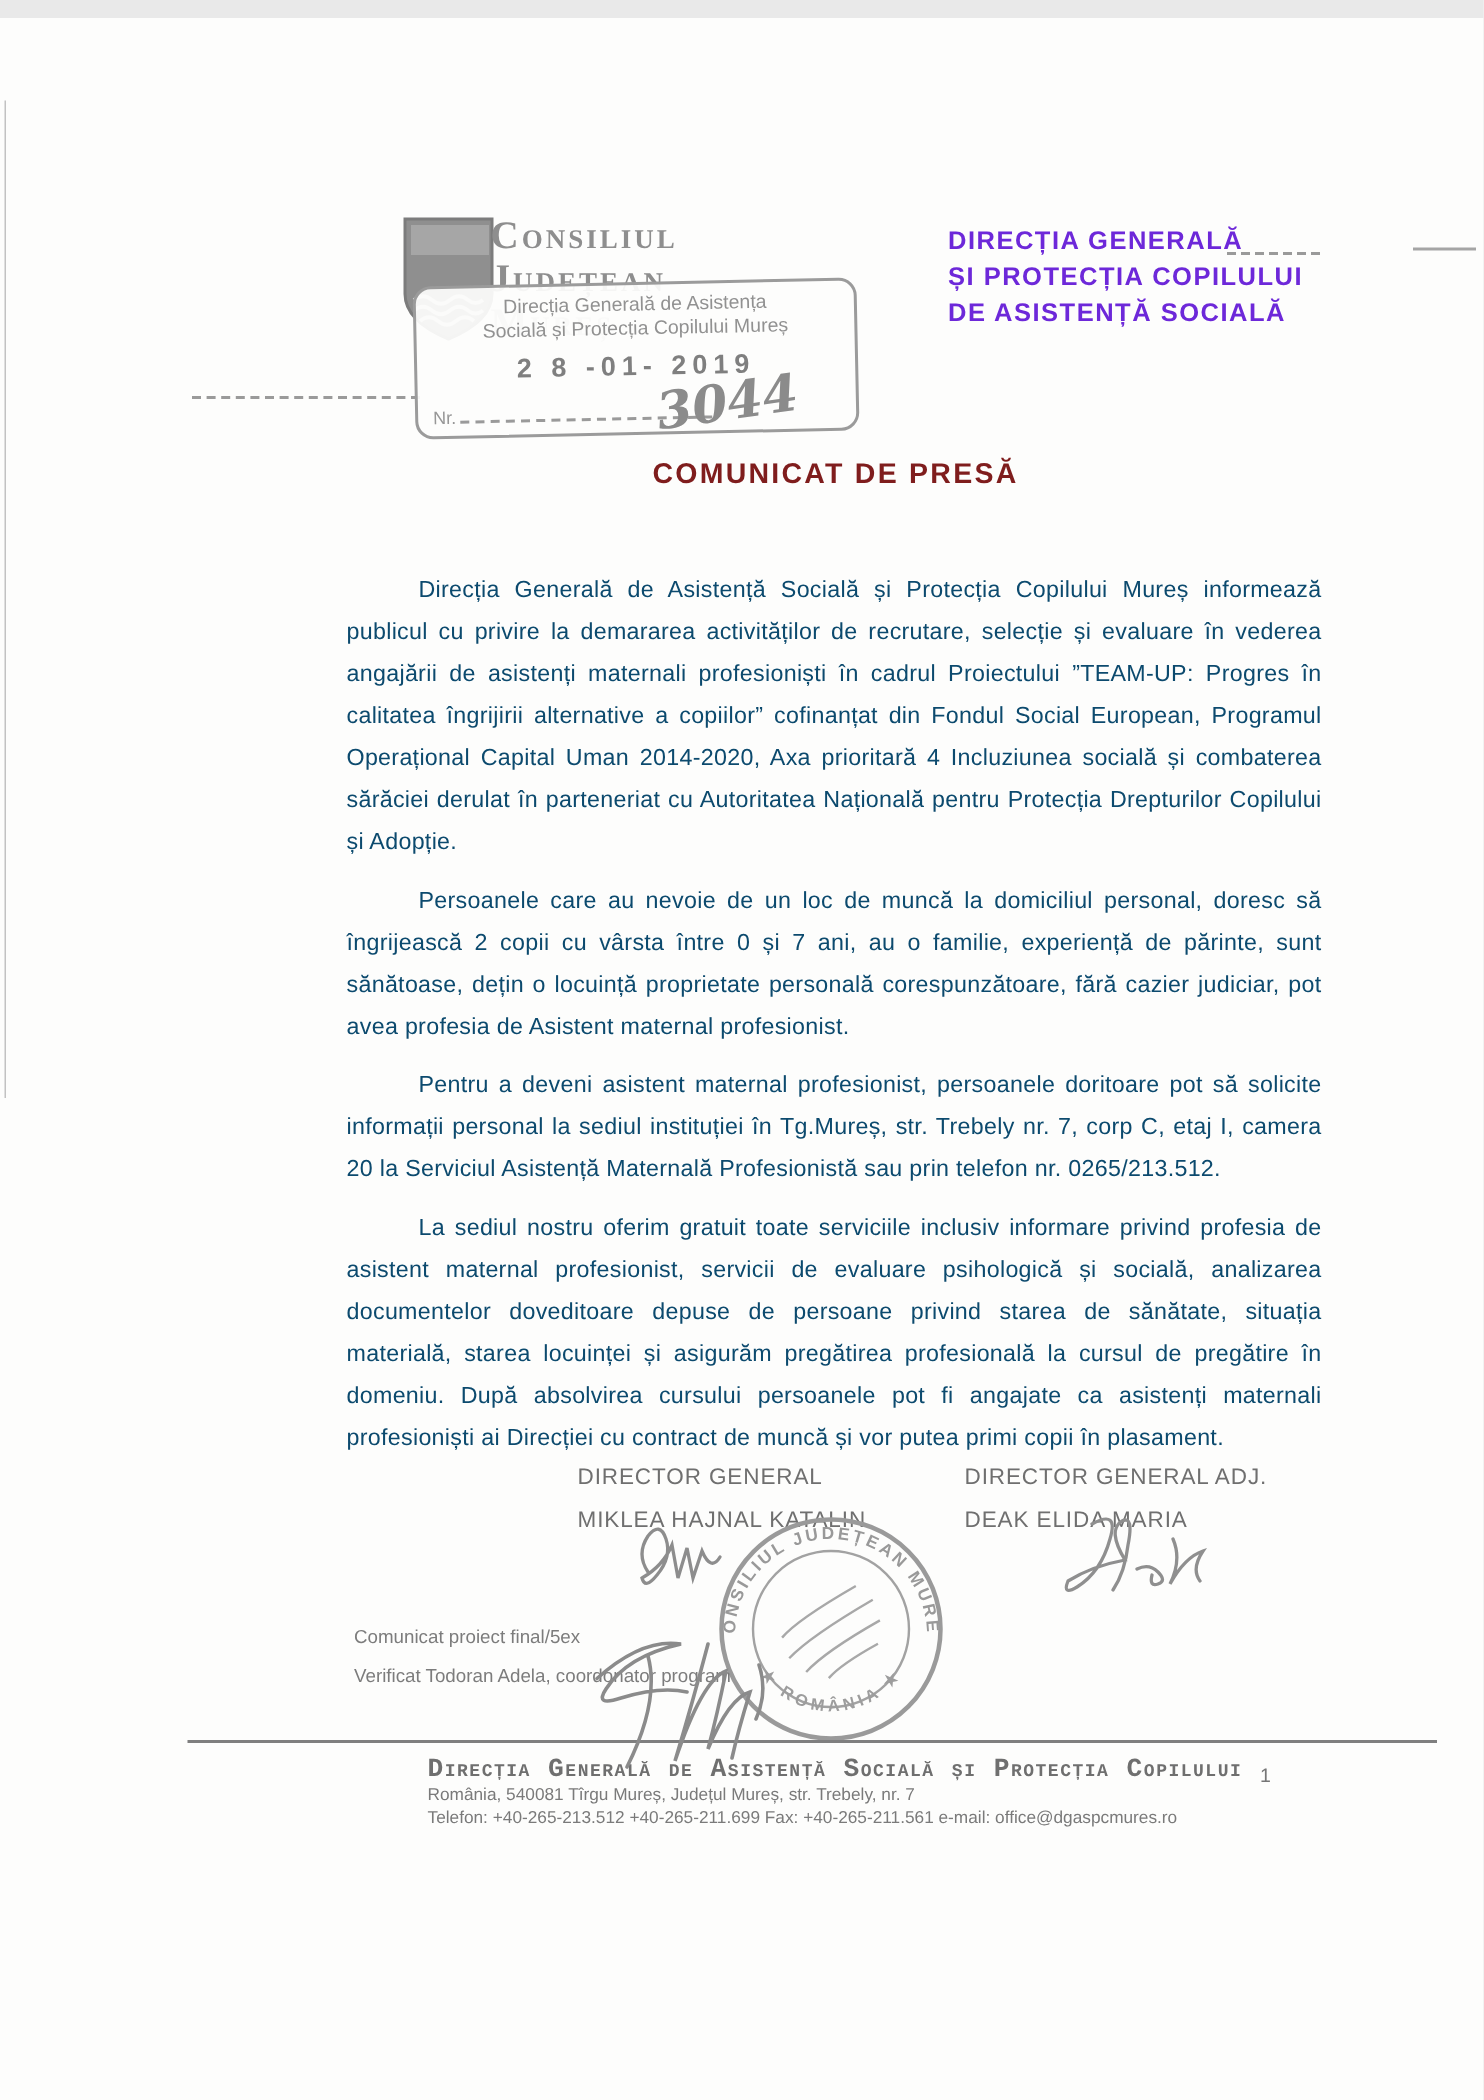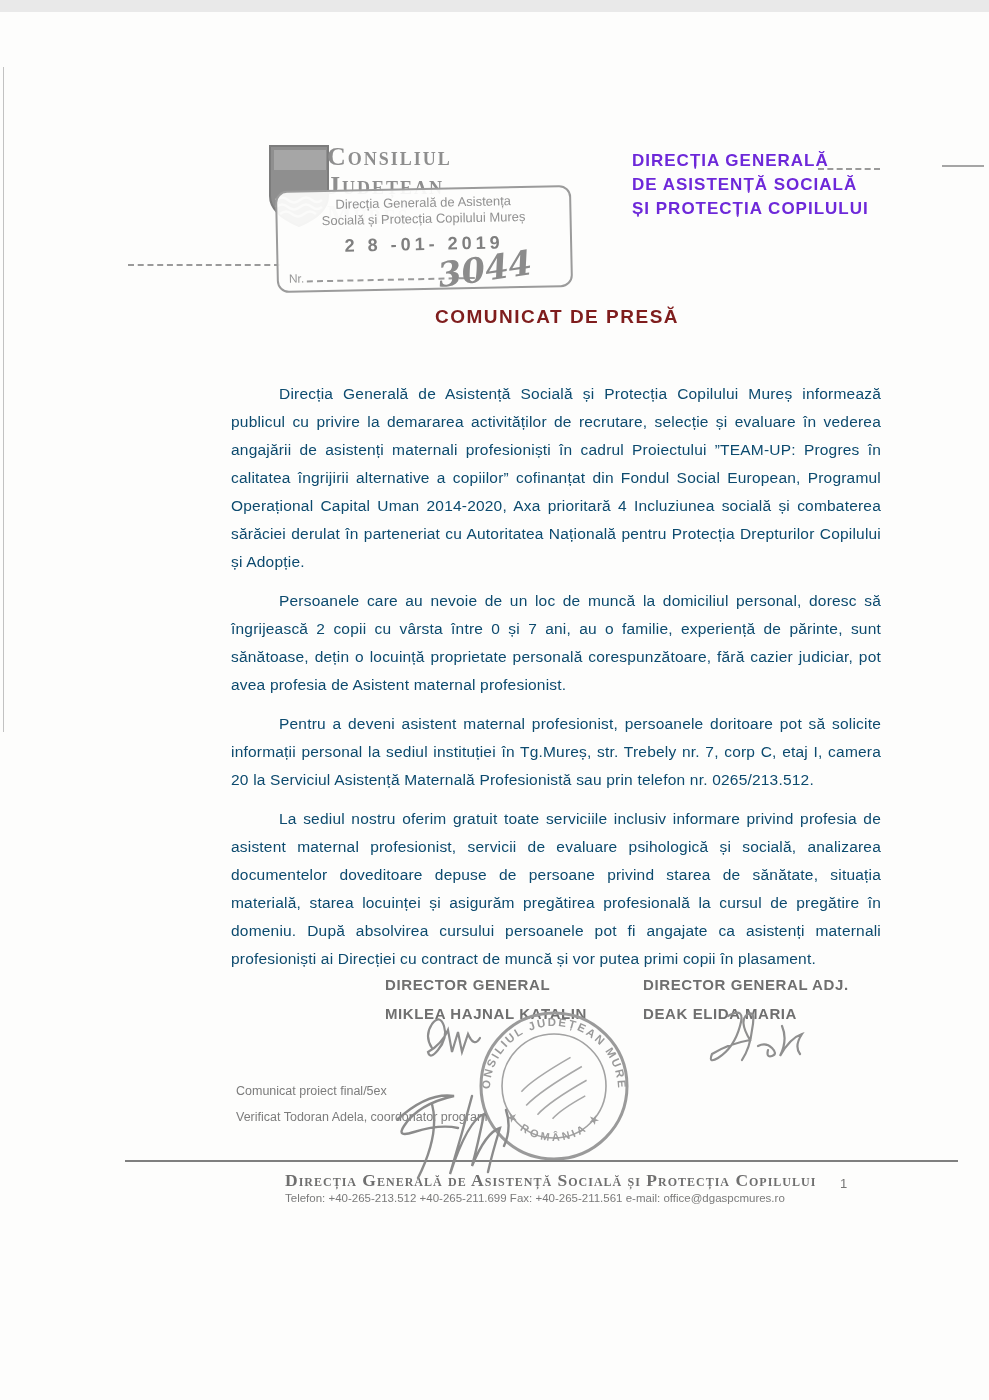--- a/index.html
+++ b/index.html
@@ -61,35 +61,35 @@
   }
   
   .body-text{position:absolute;left:231px;top:368px;width:650px;}
   .body-text p{
     margin:0 0 11px 0;
     font-size:15.5px;line-height:28px;
     text-align:justify;text-indent:48px;
     color:#0c4a6e;letter-spacing:.2px;
   }
   
-  .sig{position:absolute;font-size:15px;font-weight:bold;color:#6f6f6f;letter-spacing:.6px;line-height:29px;}
+  .sig{position:absolute;font-size:15px;font-weight:normal;color:#6f6f6f;letter-spacing:.6px;line-height:29px;}
   .sig-left{left:385px;top:958px;}
   .sig-right{left:643px;top:958px;}
   .sig-squiggle{position:absolute;}
   .squiggle-left{left:418px;top:996px;}
   .squiggle-right{left:698px;top:992px;}
   .round-stamp{position:absolute;left:476px;top:996px;}
   .big-signature{position:absolute;left:388px;top:1062px;z-index:4;}
   
   .notes{position:absolute;left:236px;top:1066px;font-size:12.5px;color:#7c7c7c;line-height:26px;}
   
   .footer-rule{position:absolute;left:125px;top:1148px;width:833px;border-top:2px solid #7f7f7f;}
   .footer{position:absolute;left:285px;top:1158px;color:#757575;}
   .footer-org{
-    font-family:Liberation Serif, serif;font-variant:small-caps;
+    font-family:Liberation Mono, monospace;font-variant:small-caps;
     font-size:17.5px;font-weight:bold;letter-spacing:1px;color:#6f6f6f;
   }
   .footer-small{font-size:11.5px;line-height:15px;color:#7a7a7a;}
   .page-number{position:absolute;left:840px;top:1164px;font-size:13px;color:#767676;}
 </style>
 </head>
 <body>
 
 <div class="page">
 
@@ -120,22 +120,22 @@
     </div>
     <div class="reg-date">2 8  -01-  2019</div>
     <div class="reg-nr-row">
       <span>Nr.</span><span class="reg-dots"></span>
     </div>
     <div class="reg-number">3044</div>
   </div>
 
   <div class="dgaspc-text">
     <div>DIRECȚIA GENERALĂ</div>
+    <div>ȘI PROTECȚIA COPILULUI</div>
     <div>DE ASISTENȚĂ SOCIALĂ</div>
-    <div>ȘI PROTECȚIA COPILULUI</div>
   </div>
 
   <div class="title">COMUNICAT DE PRESĂ</div>
 
   <div class="body-text">
     <p>Direcția Generală de Asistență Socială și Protecția Copilului Mureș informează publicul cu privire la demararea activităților de recrutare, selecție și evaluare în vederea angajării de asistenți maternali profesioniști în cadrul Proiectului ”TEAM-UP: Progres în calitatea îngrijirii alternative a copiilor” cofinanțat din Fondul Social European, Programul Operațional Capital Uman 2014-2020,  Axa prioritară 4 Incluziunea socială și combaterea sărăciei derulat în parteneriat cu Autoritatea Națională pentru Protecția Drepturilor Copilului și Adopție.</p>
     <p>Persoanele care au nevoie de un loc de muncă la domiciliul personal, doresc să îngrijească 2 copii cu vârsta între 0 și 7 ani, au o familie, experiență de părinte, sunt sănătoase, dețin o locuință proprietate personală corespunzătoare, fără cazier judiciar, pot avea profesia de Asistent maternal profesionist.</p>
     <p>Pentru a deveni asistent maternal profesionist, persoanele doritoare pot să solicite informații personal la sediul instituției în Tg.Mureș, str. Trebely nr. 7, corp C, etaj I, camera 20  la Serviciul Asistență Maternală Profesionistă sau prin telefon nr. 0265/213.512.</p>
     <p>La sediul nostru oferim gratuit toate serviciile inclusiv informare privind profesia de asistent maternal profesionist, servicii de evaluare psihologică și socială, analizarea documentelor doveditoare depuse de persoane privind starea de sănătate, situația materială, starea locuinței și  asigurăm pregătirea profesională la cursul de pregătire în domeniu. După absolvirea cursului persoanele pot fi angajate ca asistenți maternali profesioniști ai Direcției cu contract de muncă și vor putea primi copii în plasament.</p>
   </div>
@@ -190,17 +190,18 @@
   </div>
 
   <div class="notes">
     <div>Comunicat proiect final/5ex</div>
     <div>Verificat Todoran Adela,  coordonator program</div>
   </div>
 
   <div class="footer-rule"></div>
   <div class="footer">
     <div class="footer-org">Direcția Generală de Asistență Socială și Protecția Copilului</div>
+    <div class="footer-small">România, 540081 Tîrgu Mureș, Județul Mureș, str. Trebely, nr. 7</div>
     <div class="footer-small">Telefon: +40-265-213.512     +40-265-211.699      Fax: +40-265-211.561      e-mail: office@dgaspcmures.ro</div>
   </div>
   <div class="page-number">1</div>
 
 </div>
 
 </body></html>

